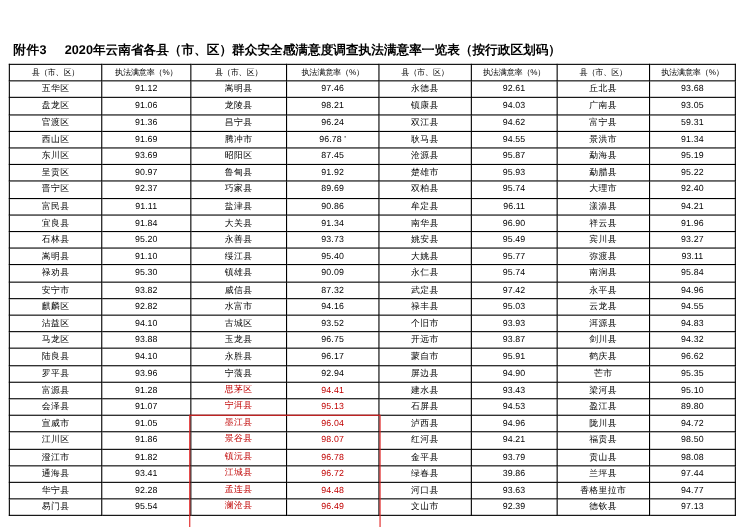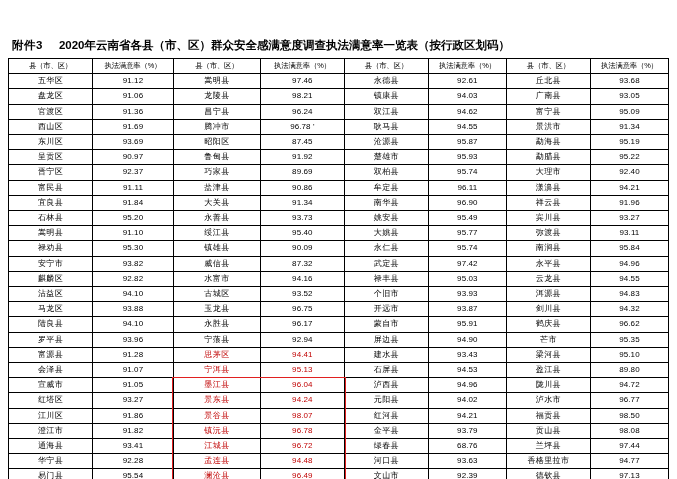--- a/index.html
+++ b/index.html
@@ -121,21 +121,21 @@
           <td class="c-val3 val-cell">93.05</td>
         </tr>
         <tr>
           <td class="c-name name-cell">官渡区</td>
           <td class="c-val val-cell">91.36</td>
           <td class="c-name2 name-cell">昌宁县</td>
           <td class="c-val2 val-cell">96.24</td>
           <td class="c-name3 name-cell">双江县</td>
           <td class="c-val3 val-cell">94.62</td>
           <td class="c-name3 name-cell">富宁县</td>
-          <td class="c-val3 val-cell">95.09</td>
+          <td class="c-val3 val-cell">59.31</td>
         </tr>
         <tr>
           <td class="c-name name-cell">西山区</td>
           <td class="c-val val-cell">91.69</td>
           <td class="c-name2 name-cell">腾冲市</td>
           <td class="c-val2 val-cell">96.78 '</td>
           <td class="c-name3 name-cell">耿马县</td>
           <td class="c-val3 val-cell">94.55</td>
           <td class="c-name3 name-cell">景洪市</td>
           <td class="c-val3 val-cell">91.34</td>
@@ -304,30 +304,20 @@
           <td class="c-name name-cell">宣威市</td>
           <td class="c-val val-cell">91.05</td>
           <td class="c-name2 name-cell redtext">墨江县</td>
           <td class="c-val2 val-cell redtext">96.04</td>
           <td class="c-name3 name-cell">泸西县</td>
           <td class="c-val3 val-cell">94.96</td>
           <td class="c-name3 name-cell">陇川县</td>
           <td class="c-val3 val-cell">94.72</td>
         </tr>
         <tr>
-          <td class="c-name name-cell">红塔区</td>
-          <td class="c-val val-cell">93.27</td>
-          <td class="c-name2 name-cell redtext">景东县</td>
-          <td class="c-val2 val-cell redtext">94.24</td>
-          <td class="c-name3 name-cell">元阳县</td>
-          <td class="c-val3 val-cell">94.02</td>
-          <td class="c-name3 name-cell">泸水市</td>
-          <td class="c-val3 val-cell">96.77</td>
-        </tr>
-        <tr>
           <td class="c-name name-cell">江川区</td>
           <td class="c-val val-cell">91.86</td>
           <td class="c-name2 name-cell redtext">景谷县</td>
           <td class="c-val2 val-cell redtext">98.07</td>
           <td class="c-name3 name-cell">红河县</td>
           <td class="c-val3 val-cell">94.21</td>
           <td class="c-name3 name-cell">福贡县</td>
           <td class="c-val3 val-cell">98.50</td>
         </tr>
         <tr>
@@ -339,21 +329,21 @@
           <td class="c-val3 val-cell">93.79</td>
           <td class="c-name3 name-cell">贡山县</td>
           <td class="c-val3 val-cell">98.08</td>
         </tr>
         <tr>
           <td class="c-name name-cell">通海县</td>
           <td class="c-val val-cell">93.41</td>
           <td class="c-name2 name-cell redtext">江城县</td>
           <td class="c-val2 val-cell redtext">96.72</td>
           <td class="c-name3 name-cell">绿春县</td>
-          <td class="c-val3 val-cell">68.76</td>
+          <td class="c-val3 val-cell">39.86</td>
           <td class="c-name3 name-cell">兰坪县</td>
           <td class="c-val3 val-cell">97.44</td>
         </tr>
         <tr>
           <td class="c-name name-cell">华宁县</td>
           <td class="c-val val-cell">92.28</td>
           <td class="c-name2 name-cell redtext">孟连县</td>
           <td class="c-val2 val-cell redtext">94.48</td>
           <td class="c-name3 name-cell">河口县</td>
           <td class="c-val3 val-cell">93.63</td>

